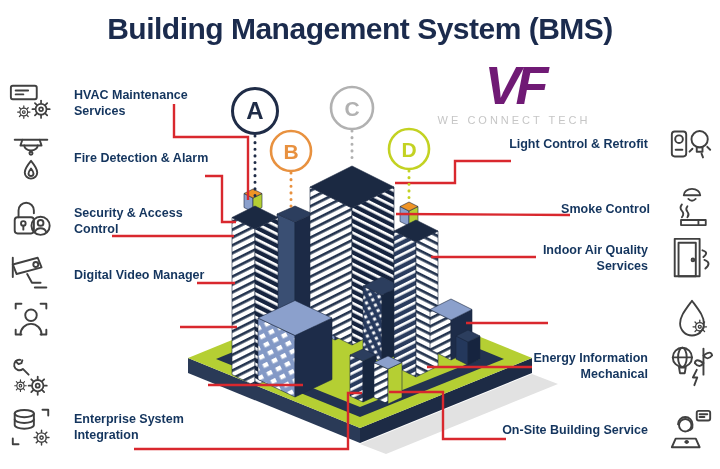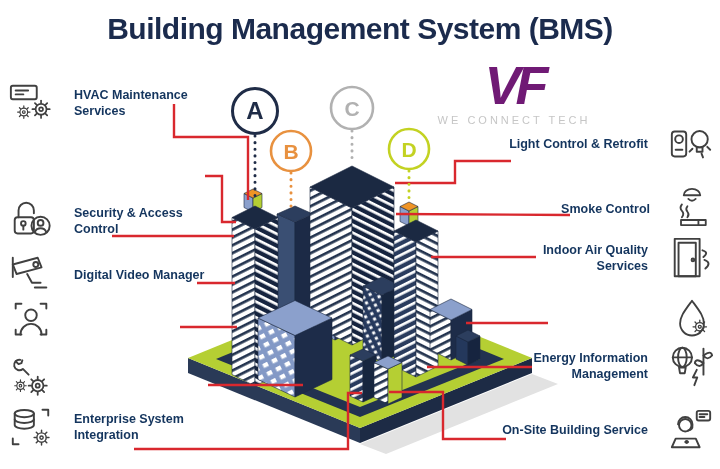--- a/index.html
+++ b/index.html
@@ -200,20 +200,33 @@
         <rect x="3" y="6" width="27" height="14" rx="2"></rect>
           <line x1="8" y1="11" x2="21" y2="11"></line>
           <line x1="8" y1="15" x2="16" y2="15"></line>
         <use href="#gear" x="24" y="20" width="21" height="21"></use>
           <use href="#gear" x="9" y="26" width="15" height="15"></use>
       </svg>
     </span>
     <span class="lbl">HVAC Maintenance Services</span>
   </div>
 
+  <div class="item item-left" style="top:134px">
+    <span class="icw">
+      <svg width="46" height="48" viewBox="0 0 48 48" fill="none" stroke="currentColor" stroke-width="2" stroke-linecap="round" stroke-linejoin="round">
+        <line x1="7" y1="5" x2="41" y2="5"></line>
+          <polyline points="15,5 13,11 35,11 33,5"></polyline>
+        <path d="M17,11 a7,5 0 0 0 14,0"></path>
+          <circle cx="24" cy="19" r="1.6"></circle>
+        <path d="M24,27 c-4.5,5.5 -6.5,8.5 -6.5,12 a6.5,6.5 0 0 0 13,0 c0,-3.5 -2,-6.5 -6.5,-12 z"></path>
+        <path d="M24,35 c-1.8,2.4 -2.6,3.6 -2.6,5.2 a2.6,2.6 0 0 0 5.2,0 c0,-1.6 -0.8,-2.8 -2.6,-5.2 z"></path>
+      </svg>
+    </span>
+    <span class="lbl nw">Fire Detection &amp; Alarm</span>
+  </div>
 
   <div class="item item-left" style="top:198px">
     <span class="icw">
       <svg width="46" height="46" viewBox="0 0 48 48" fill="none" stroke="currentColor" stroke-width="2" stroke-linecap="round" stroke-linejoin="round">
         <path d="M11,20 v-7 a8,8 0 0 1 16,0 v3"></path>
           <rect x="7" y="20" width="20" height="17" rx="3"></rect>
         <circle cx="16" cy="26.5" r="2.4"></circle>
           <line x1="16" y1="29" x2="16" y2="33"></line>
         <circle cx="34" cy="29" r="9.5"></circle>
           <circle cx="34" cy="26" r="3"></circle>
@@ -320,21 +333,21 @@
   <div class="item item-right" style="top:296px">
     <span class="icw">
       <svg width="44" height="46" viewBox="0 0 48 48" fill="none" stroke="currentColor" stroke-width="2" stroke-linecap="round" stroke-linejoin="round">
         <path d="M24,4 C16,15 11,21 11,29 a13,13 0 0 0 26,0 C37,21 32,15 24,4 z"></path>
         <use href="#gear" x="24" y="24" width="17" height="17"></use>
       </svg>
     </span>
   </div>
 
   <div class="item item-right" style="top:342px">
-    <span class="lbl wrap2">Energy Information Management</span>
+    <span class="lbl wrap2">Energy Information Mechanical</span>
     <span class="icw">
       <svg width="46" height="48" viewBox="0 0 48 48" fill="none" stroke="currentColor" stroke-width="2" stroke-linecap="round" stroke-linejoin="round">
         <circle cx="15" cy="15" r="10"></circle>
           <ellipse cx="15" cy="15" rx="4.5" ry="10"></ellipse>
           <line x1="5" y1="15" x2="25" y2="15"></line>
         <path d="M11.5,25.5 h7 l-1,6 h-5 z"></path>
         <path d="M37,6 v27"></path>
           <path d="M37,13 q8,-6 9,0 q-5,6 -9,0"></path>
           <path d="M37,21 q-8,-6 -9,0 q5,6 9,0"></path>
         <path d="M30,28 l-4,8 h4.5 l-3,8"></path>

